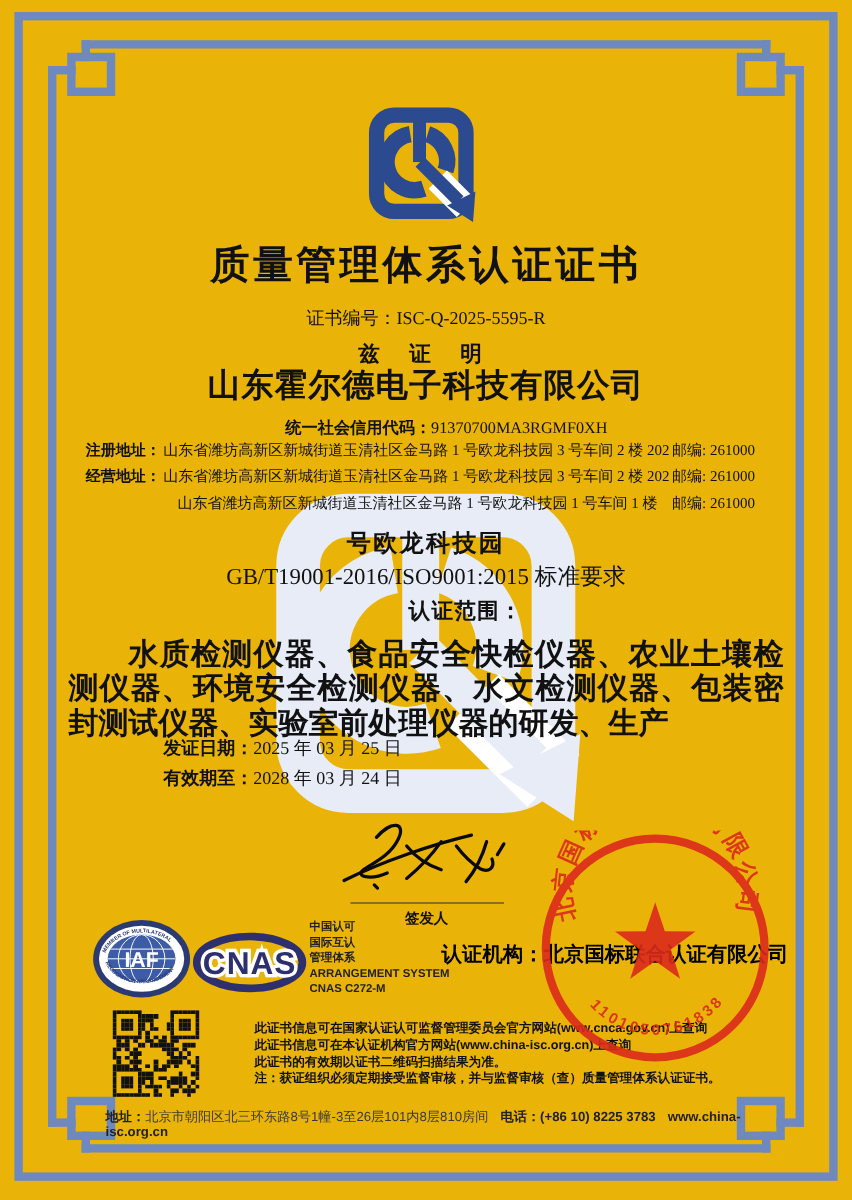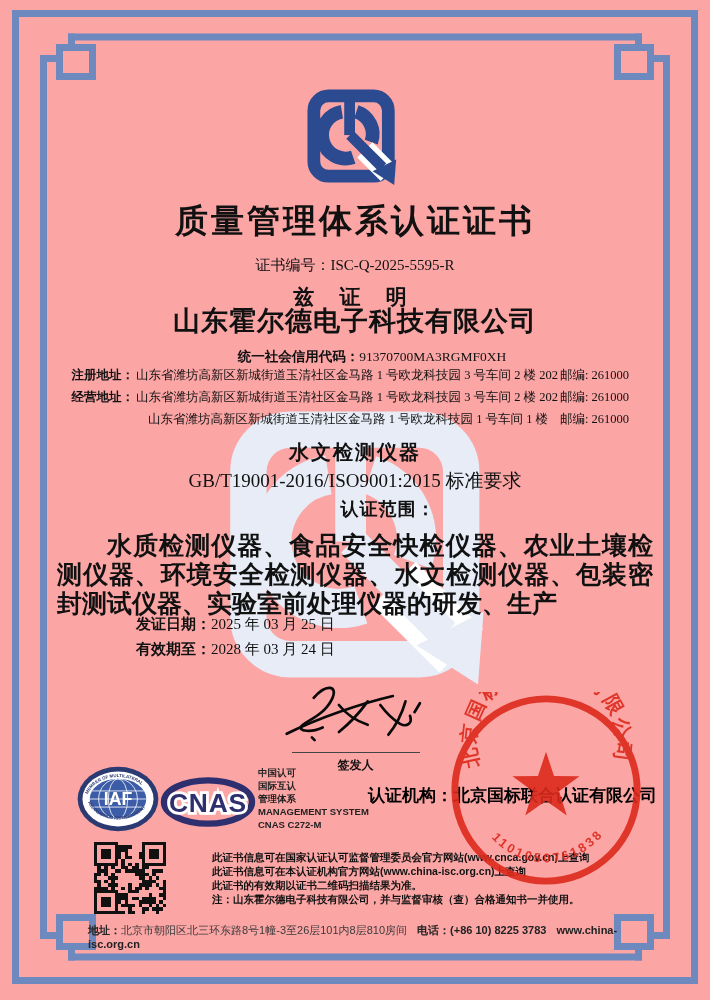--- a/index.html
+++ b/index.html
@@ -1,29 +1,29 @@
 <!DOCTYPE html>
 <html><head>
 <meta charset="utf-8">
 <style>
   html,body{margin:0;padding:0;background:#fff;}
-  .page{position:relative;width:710px;height:1000px;background:#fca5a5;overflow:hidden;
+  .page{position:relative;width:710px;height:1000px;background:#eab308;overflow:hidden;
         font-family:"Liberation Serif", serif;color:#111;}
   .abs{position:absolute;}
   .ctr{left:0;width:710px;text-align:center;}
   svg{display:block;}
   
   #frame{position:absolute;left:0;top:0;z-index:2;pointer-events:none;}
   
   #watermark{position:absolute;left:226px;top:400px;z-index:1;color:#e7ecf6;}
   
   #logo{position:absolute;left:306px;top:86px;z-index:3;color:#2b4a8f;}
   .title{top:199px;font-size:33px;font-weight:bold;letter-spacing:3px;z-index:3;}
   .certno{top:256px;font-size:15px;z-index:3;}
-  .hereby{top:283px;font-size:21px;font-weight:bold;letter-spacing:10px;z-index:3;}
+  .hereby{top:283px;font-size:18px;font-weight:bold;letter-spacing:10px;z-index:3;}
   .company{top:303px;font-size:27px;font-weight:bold;letter-spacing:1px;z-index:3;}
   .credit{top:348px;font-size:13.5px;z-index:3;padding-left:17px;}
   .lbl{font-weight:bold;}
   
   #addr{left:56px;top:364px;width:582px;z-index:3;font-size:12.5px;}
   .addr-row{display:grid;grid-template-columns:78px 1fr 78px;height:22px;line-height:22px;}
   .addr-row .a-label{font-weight:bold;text-align:right;}
   .addr-row .a-text{padding-left:2px;}
   .addr-row.centered .a-text{text-align:center;}
   .addr-row .a-zip{text-align:left;}
@@ -126,21 +126,21 @@
       <span class="a-text">山东省潍坊高新区新城街道玉清社区金马路 1 号欧龙科技园 3 号车间 2 楼 202</span>
       <span class="a-zip"><span>邮编: </span><span>261000</span></span>
     </div>
     <div class="addr-row centered">
       <span class="a-label"></span>
       <span class="a-text">山东省潍坊高新区新城街道玉清社区金马路 1 号欧龙科技园 1 号车间 1 楼</span>
       <span class="a-zip"><span>邮编: </span><span>261000</span></span>
     </div>
   </div>
 
-  <div class="abs ctr h-system">水文检测仪器</div>
+  <div class="abs ctr h-system">号欧龙科技园</div>
   <div class="abs ctr h-standard">GB/T19001-2016/ISO9001:2015 标准要求</div>
   <div class="abs ctr h-scope">认证范围：</div>
   <div id="scope" class="abs">水质检测仪器、食品安全快检仪器、农业土壤检测仪器、环境安全检测仪器、水文检测仪器、包装密封测试仪器、实验室前处理仪器的研发、生产</div>
 
   <div id="dates" class="abs">
     <div>
       <span class="lbl">发证日期：</span><span>2025 年 03 月 25 日</span>
     </div>
     <div>
       <span class="lbl">有效期至：</span><span>2028 年 03 月 24 日</span>
@@ -191,21 +191,21 @@
 
   <svg id="cnas" width="96" height="52" viewBox="0 0 120 64">
     <ellipse cx="60" cy="32" rx="55" ry="27" fill="none" stroke="#2e2f6e" stroke-width="8"></ellipse>
     <text x="60" y="44" text-anchor="middle" font-family="Liberation Sans, sans-serif" font-size="33" font-weight="bold" fill="#2e2f6e" stroke="#ffffff" stroke-width="7" paint-order="stroke" letter-spacing="1">CNAS</text>
   </svg>
 
   <div id="cnas-block" class="abs">
     <div>中国认可</div>
     <div>国际互认</div>
     <div>管理体系</div>
-    <div>MANAGEMENT SYSTEM</div>
+    <div>ARRANGEMENT SYSTEM</div>
     <div>CNAS C272-M</div>
   </div>
 
   <div id="bodyline" class="abs">
     <span>认证机构：</span><span>北京国标联合认证有限公司</span>
   </div>
 
   <svg id="seal" width="196" height="196" viewBox="0 0 200 200">
     <circle cx="100" cy="100" r="93" fill="none" stroke="#dc2a1c" stroke-width="7"></circle>
     <path d="M100,61 L108.2,85.7 L134.2,85.9 L113.3,101.3 L121.2,126.1 L100,111 L78.8,126.1 L86.7,101.3 L65.8,85.9 L91.8,85.7 Z" fill="#dc2a1c"></path>
@@ -660,20 +660,20 @@
       <div></div>
       <div class="on"></div>
       <div></div>
       <div></div>
     </div>
 
   <div id="notes" class="abs">
     <div>此证书信息可在国家认证认可监督管理委员会官方网站(www.cnca.gov.cn)上查询</div>
     <div>此证书信息可在本认证机构官方网站(www.china-isc.org.cn)上查询</div>
     <div>此证书的有效期以证书二维码扫描结果为准。</div>
-    <div>注：山东霍尔德电子科技有限公司，并与监督审核（查）合格通知书一并使用。</div>
+    <div>注：获证组织必须定期接受监督审核，并与监督审核（查）质量管理体系认证证书。</div>
   </div>
 
   <div id="footer" class="abs">
     <span class="b">地址：</span><span>北京市朝阳区北三环东路8号1幢-3至26层101内8层810房间</span><span class="gap"></span><span class="b">电话：</span><span class="b">(+86 10) 8225 3783</span><span class="gap"></span><span class="b">www.china-isc.org.cn</span>
   </div>
 
 </div>
 
 </body></html>

